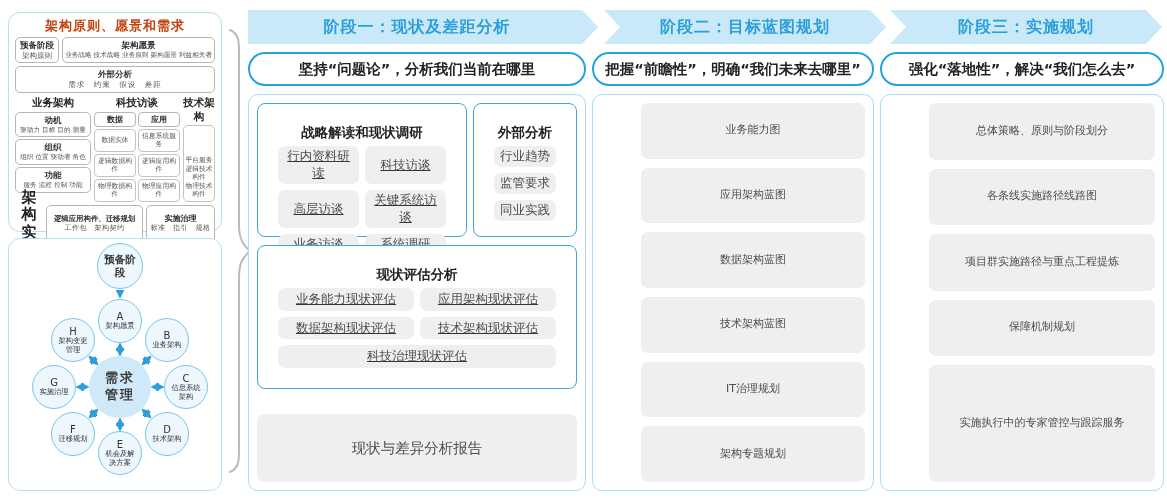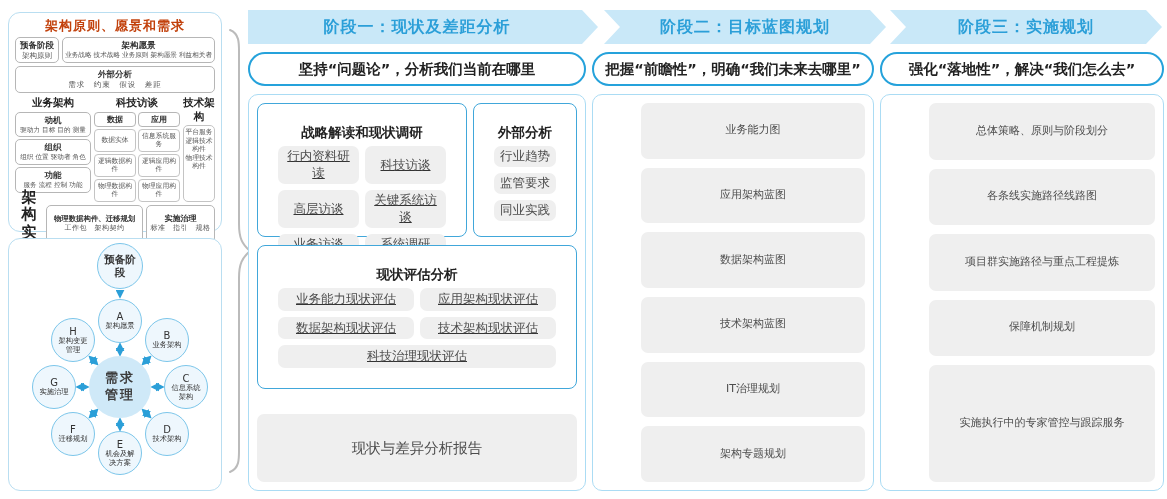--- a/index.html
+++ b/index.html
@@ -26,21 +26,21 @@
   .col { display:flex; flex-direction:column; gap:2px; }
   .col-biz { width:76px; }
   .col-info { width:86px; }
   .col-tech { flex:1; }
   .col-title { text-align:center; font-weight:bold; font-size:10.5px; color:#222; line-height:1.3; }
   .col-biz .sbox .s { font-size:6.6px; white-space:nowrap; }
   .subcols { display:flex; gap:2px; flex:1; }
   .subcol { flex:1; display:flex; flex-direction:column; gap:2px; }
   .sc-head { border:1px solid #b6b6b6; border-radius:4px; font-weight:bold; font-size:8px; text-align:center; padding:1px 0; color:#333; }
   .sc-item { border:1px solid #c4c4c4; border-radius:4px; font-size:6.8px; text-align:center; color:#555; padding:2px 1px; display:flex; align-items:center; justify-content:center; flex:1; line-height:1.25; }
-  .tech-tall { border:1px solid #c4c4c4; border-radius:5px; flex:1; display:flex; flex-direction:column; justify-content:flex-start; padding:2px 1px; }
+  .tech-tall { border:1px solid #c4c4c4; border-radius:5px; flex:1; display:flex; flex-direction:column; justify-content:flex-end; padding:2px 1px; }
   .tech-item { font-size:6.8px; color:#555; text-align:center; line-height:1.25; }
   .impl-row { display:flex; gap:3px; height:38px; }
   .impl-label { width:28px; font-weight:bold; font-size:15px; color:#222; display:flex; align-items:center; justify-content:center; text-align:center; line-height:1.15; }
   .implbox { flex:1; display:flex; flex-direction:column; justify-content:center; }
   .implbox .t { font-size:7.4px; }
   .implbox .s { font-size:7px; letter-spacing:.5px; }
   
   .brace { position:absolute; left:220px; top:28px; }
   
   .lb { left:8px; top:238px; width:214px; height:253px; }
@@ -138,21 +138,21 @@
         <div class="tech-tall">
           <div class="tech-item">平台服务</div>
           <div class="tech-item">逻辑技术构件</div>
           <div class="tech-item">物理技术构件</div>
         </div>
       </div>
     </div>
     <div class="impl-row">
       <div class="impl-label">架构实现</div>
       <div class="sbox implbox" style="flex:1.45">
-        <div class="t">物理数据构件、迁移规划</div>
+        <div class="t">逻辑应用构件、迁移规划</div>
         <div class="s">工作包　架构契约</div>
       </div>
       <div class="sbox implbox">
         <div class="t" style="font-size:8px">实施治理</div>
         <div class="s">标准　指引　规格</div>
       </div>
     </div>
   </section>
 
   <svg class="brace" width="34" height="446" viewBox="0 0 34 446" aria-hidden="true">

